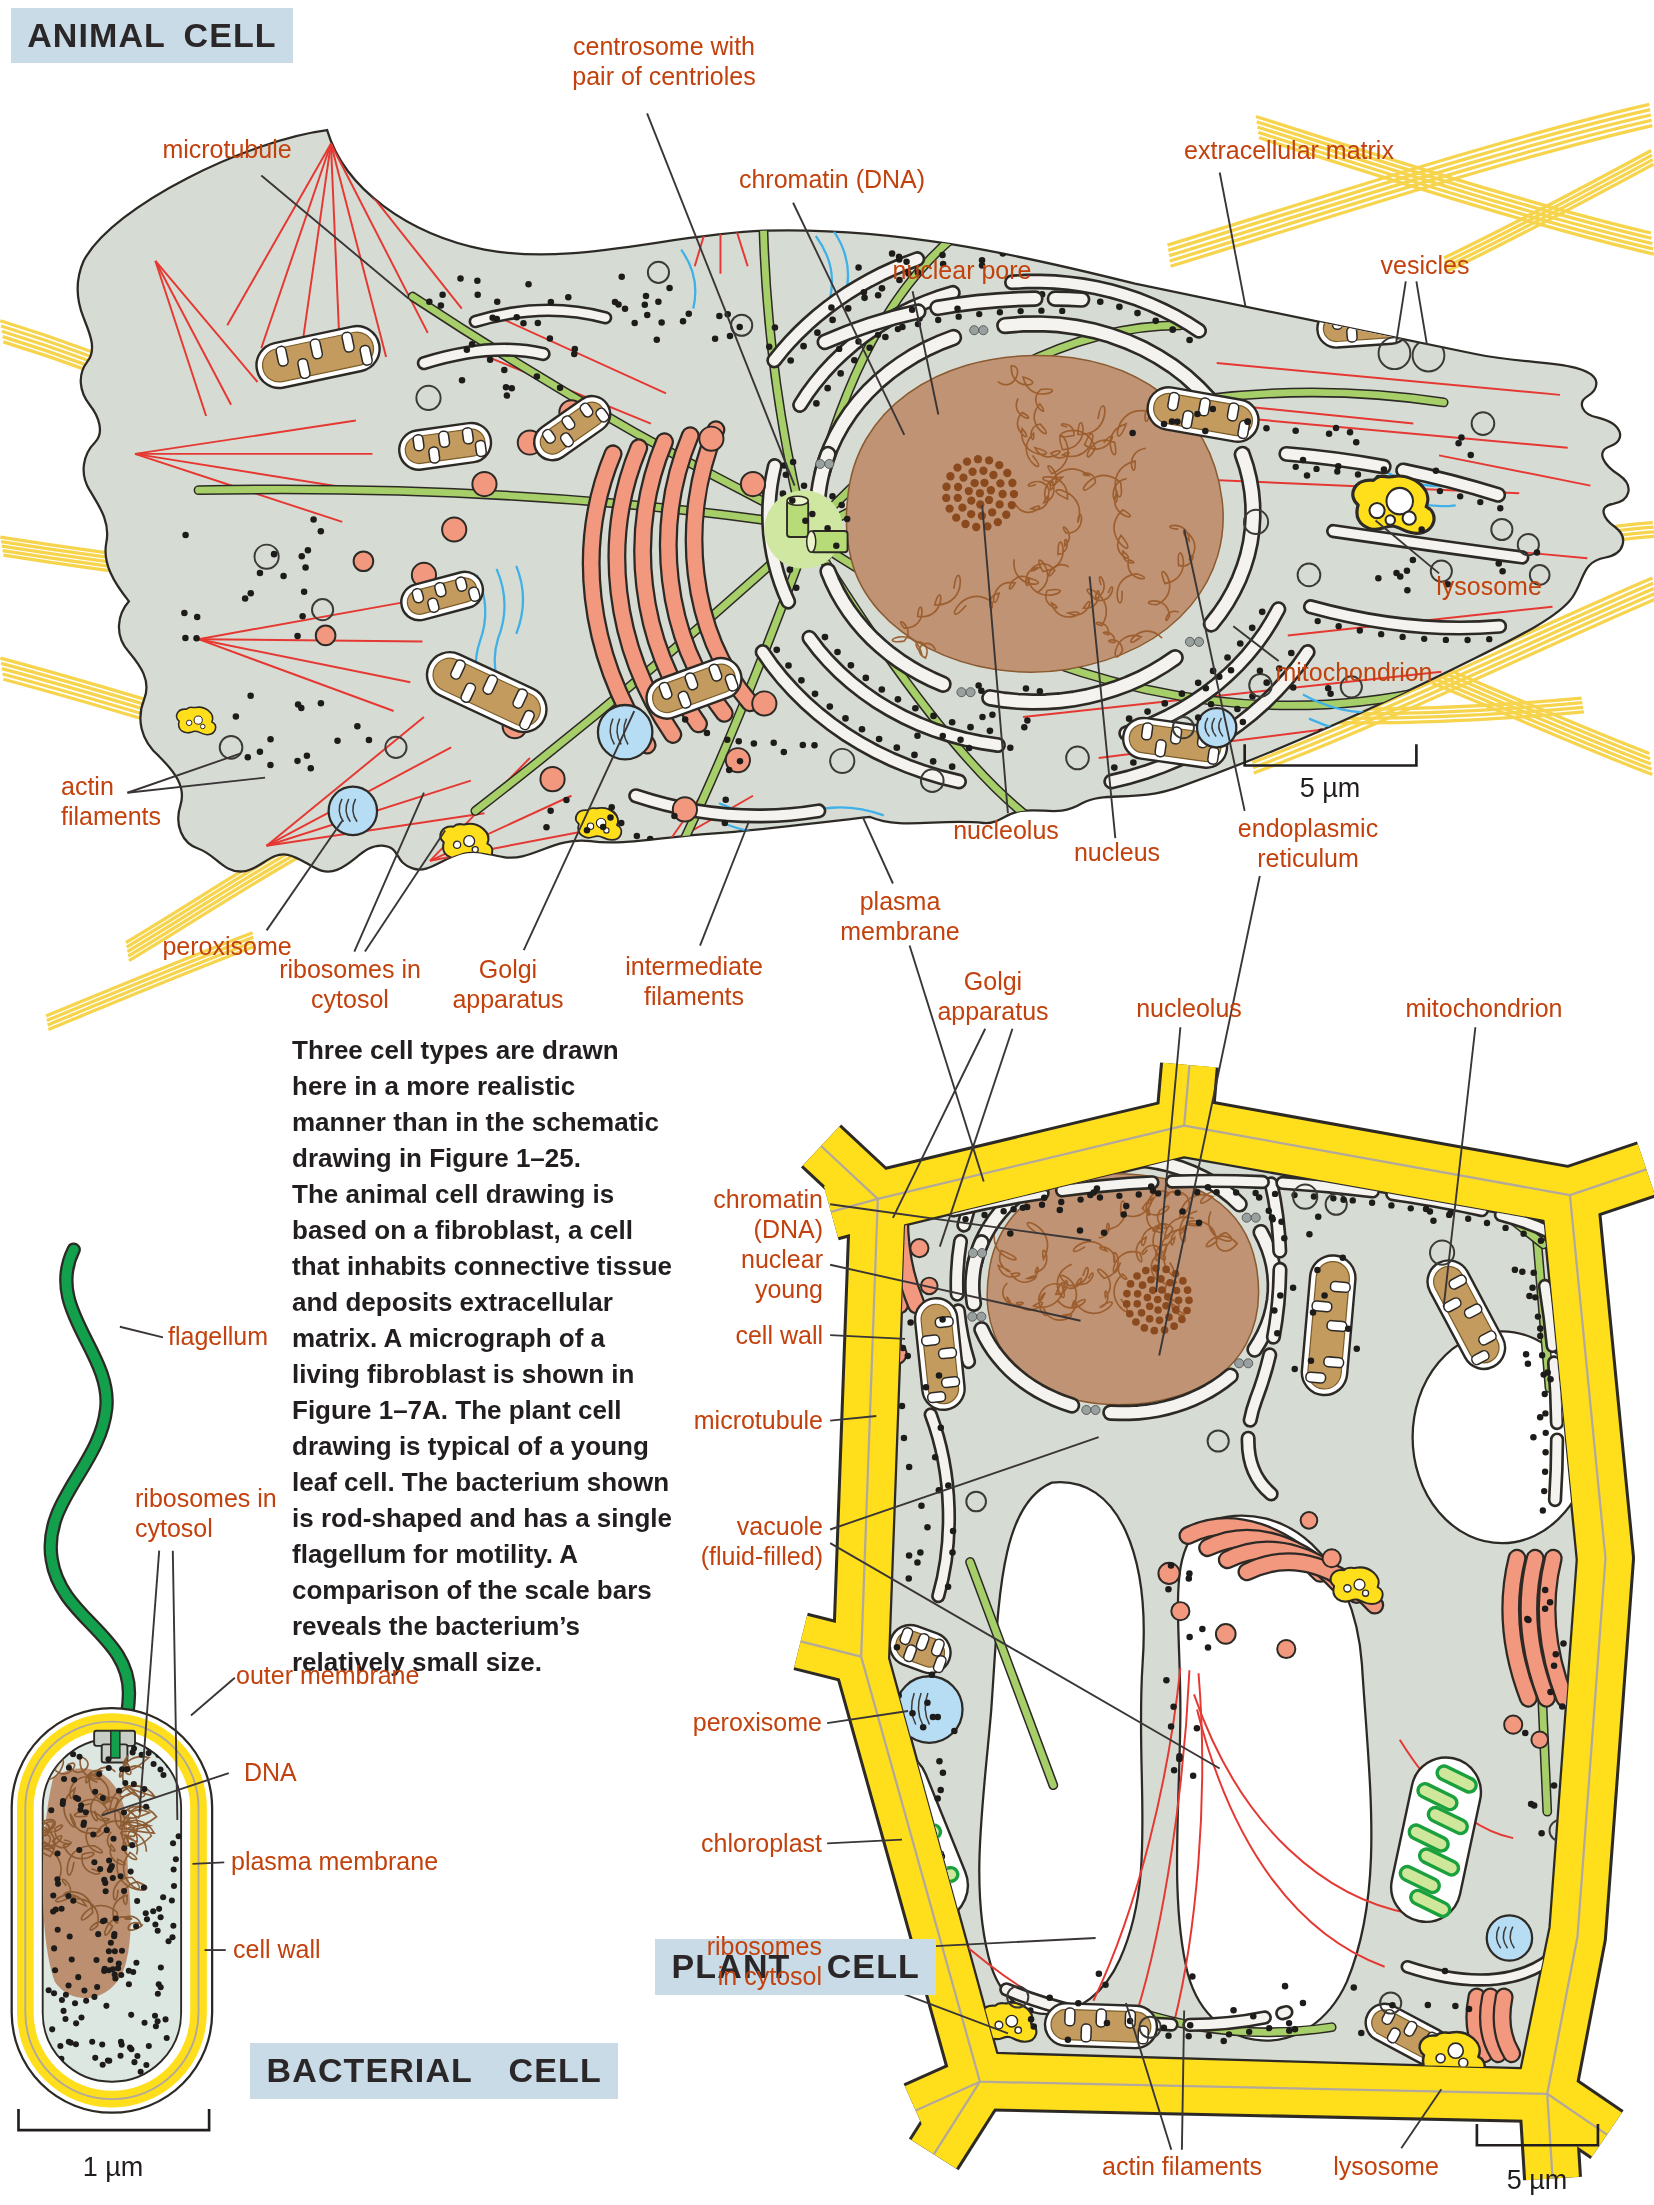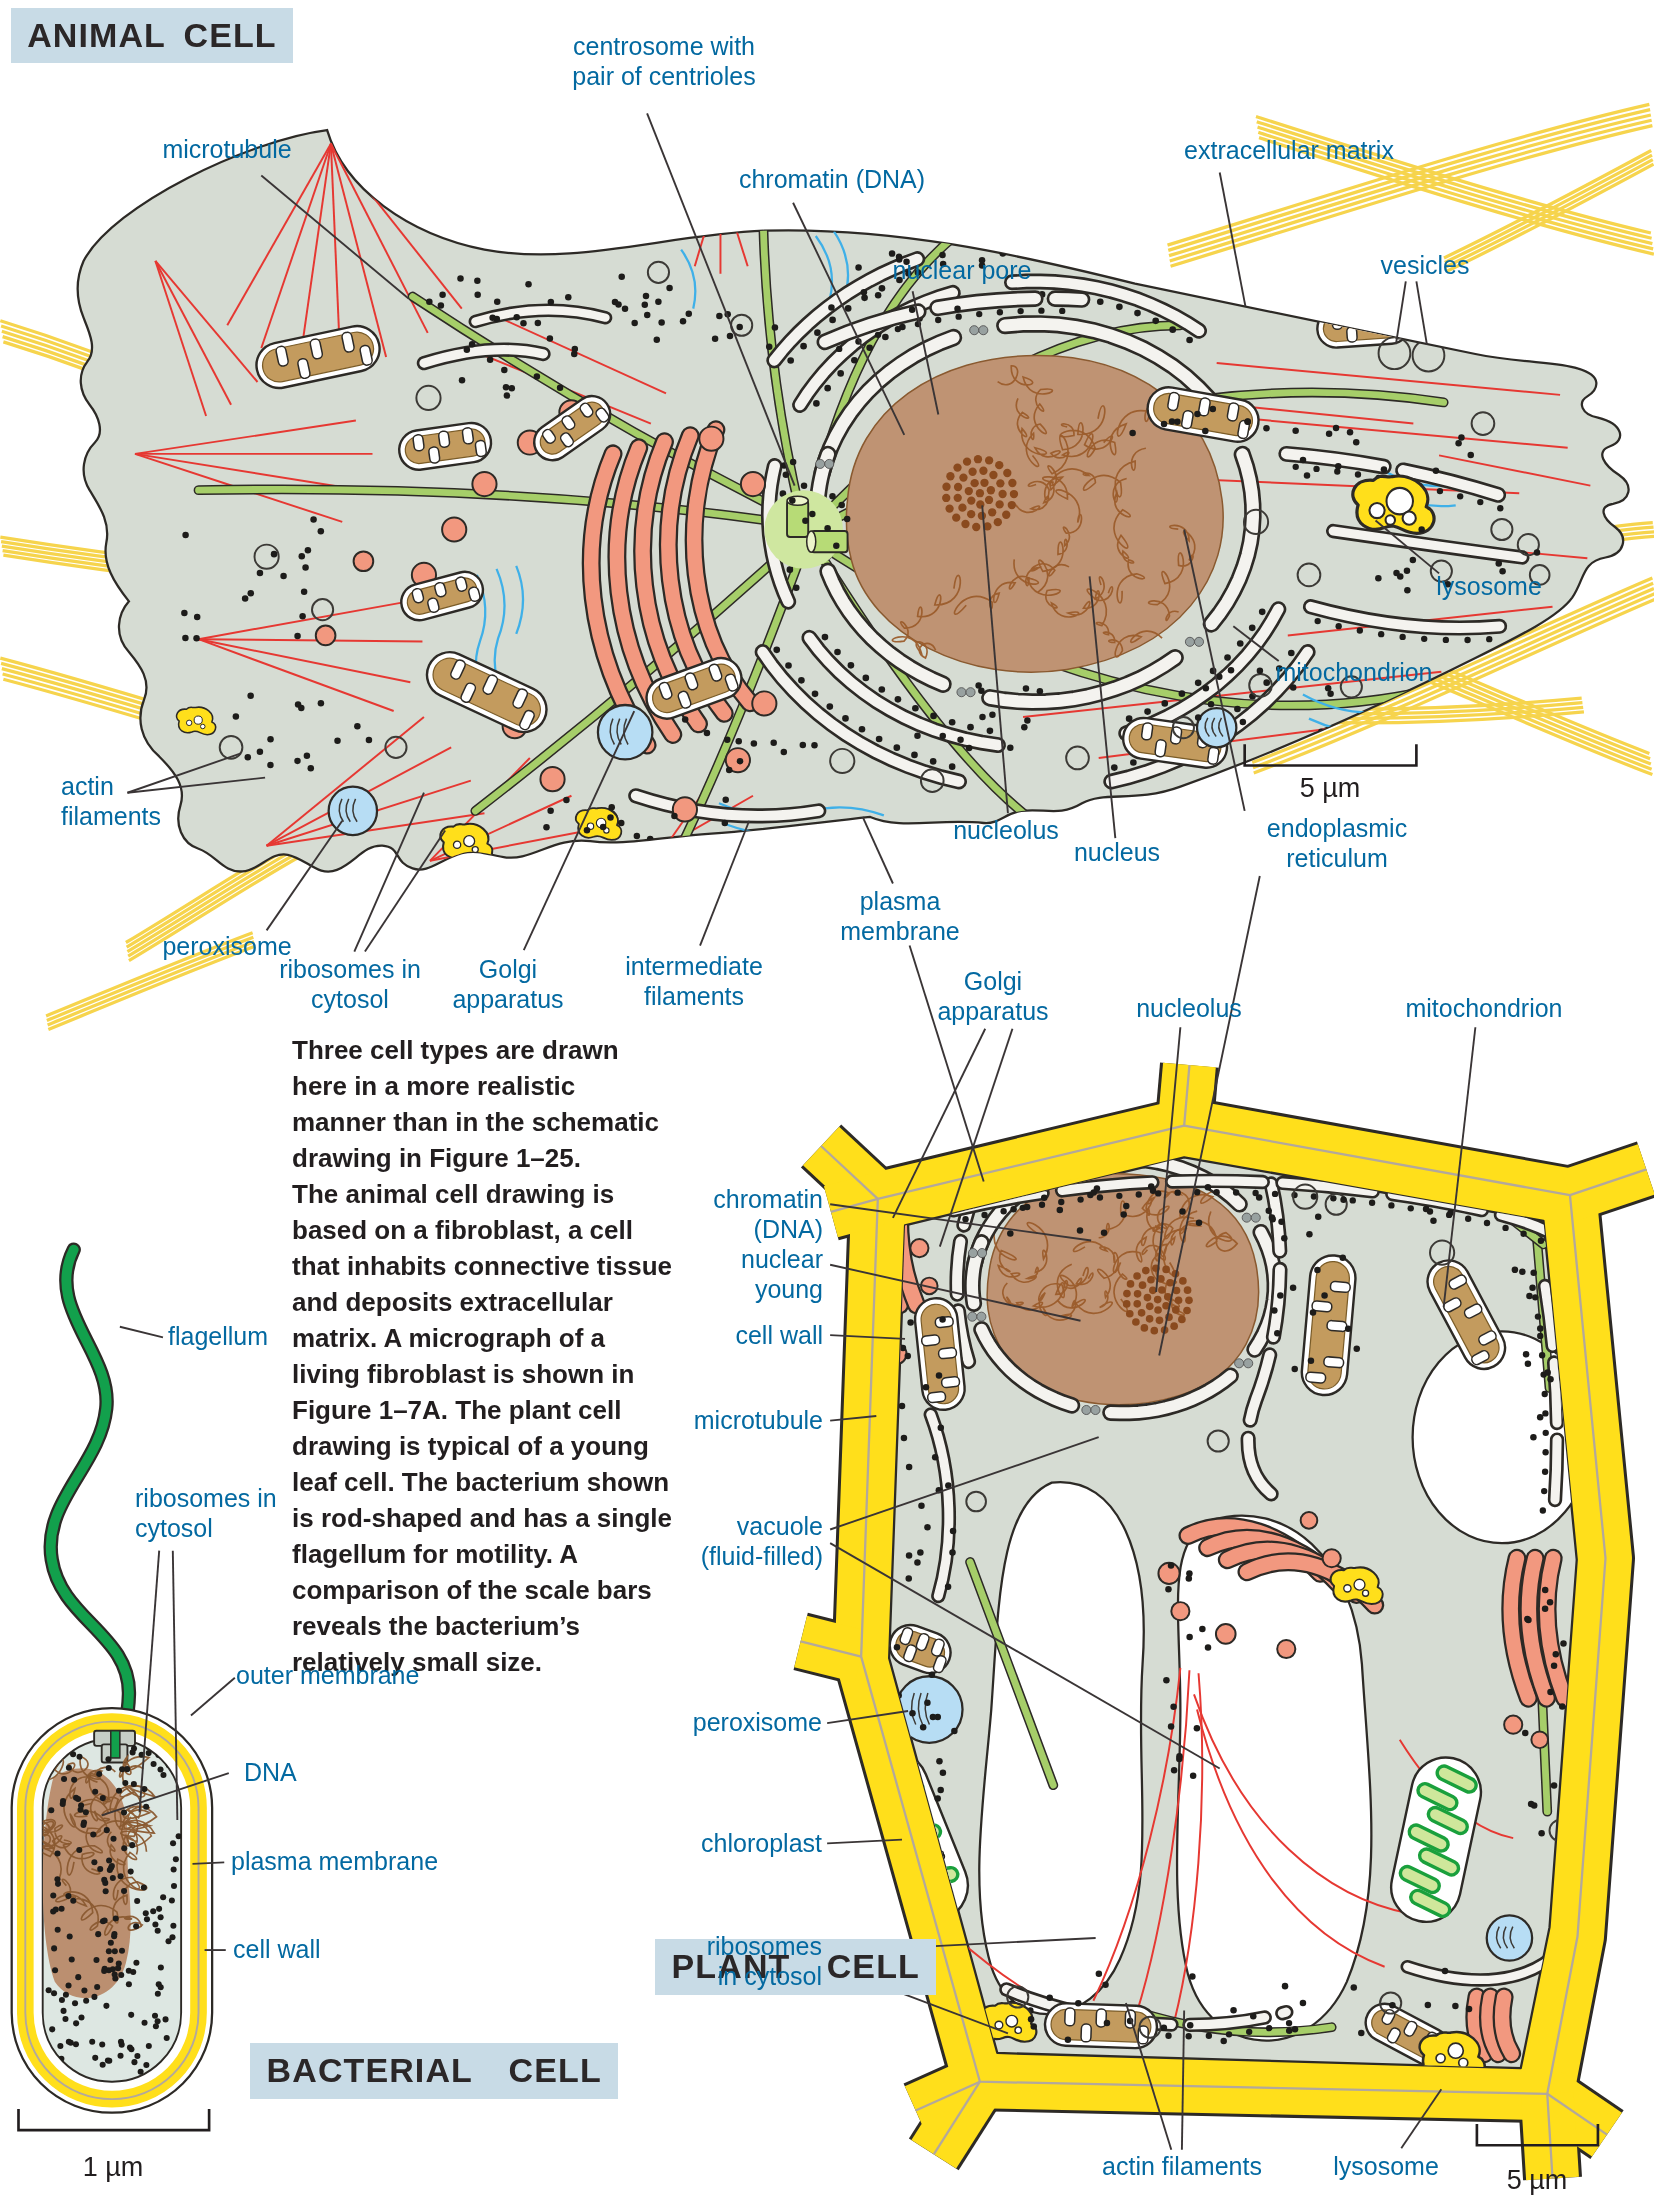--- a/index.html
+++ b/index.html
@@ -1,19 +1,19 @@
 <!DOCTYPE html>
 <html style="font-size:12px"><head>
 <meta charset="utf-8">
 <style>
   html,body{margin:0;padding:0;background:#fff;}
   #canvas{position:relative;width:1655px;height:2205px;background:#fff;overflow:hidden;
           font-family:"Liberation Sans",sans-serif;}
   svg{position:absolute;left:0;top:0;}
-  .lb{position:absolute;font-size:25px;line-height:29.5px;color:#0369a1;white-space:pre-line;}
+  .lb{position:absolute;font-size:25px;line-height:29.5px;color:#c2410c;white-space:pre-line;}
   .ctr{transform:translateX(-50%);text-align:center;}
   .rgt{transform:translateX(-100%);text-align:right;}
   .ttl{position:absolute;background:#c8dbe6;color:#2b2728;font-size:34px;font-weight:600;
        letter-spacing:1.1px;word-spacing:7.6px;padding:8.3px 16.6px;white-space:pre;text-align:center;}
   .desc{position:absolute;left:292px;top:1032px;font-size:26px;font-weight:700;line-height:36px;
         color:#221e1f;white-space:pre;}
   .sb{position:absolute;font-size:27px;color:#221e1f;transform:translateX(-50%);text-align:left;}
 </style>
 </head>
 <body>
@@ -1564,21 +1564,21 @@
   <div class="lb ctr" style="left:350px;top:955px;">ribosomes in
 cytosol</div>
   <div class="lb ctr" style="left:508px;top:955px;">Golgi
 apparatus</div>
   <div class="lb ctr" style="left:694px;top:952px;">intermediate
 filaments</div>
   <div class="lb ctr" style="left:900px;top:887px;">plasma
 membrane</div>
   <div class="lb ctr" style="left:1006px;top:816px;">nucleolus</div>
   <div class="lb ctr" style="left:1117px;top:838px;">nucleus</div>
-  <div class="lb ctr" style="left:1337px;top:814px;">endoplasmic
+  <div class="lb ctr" style="left:1308px;top:814px;">endoplasmic
 reticulum</div>
   <div class="sb" style="left:1330px;top:773px;">5 µm</div>
 
   <div class="lb ctr" style="left:993px;top:967px;">Golgi
 apparatus</div>
   <div class="lb ctr" style="left:1189px;top:994px;">nucleolus</div>
   <div class="lb ctr" style="left:1484px;top:994px;">mitochondrion</div>
   <div class="lb rgt" style="left:823px;top:1185px;">chromatin
 (DNA)</div>
   <div class="lb rgt" style="left:823px;top:1245px;">nuclear

